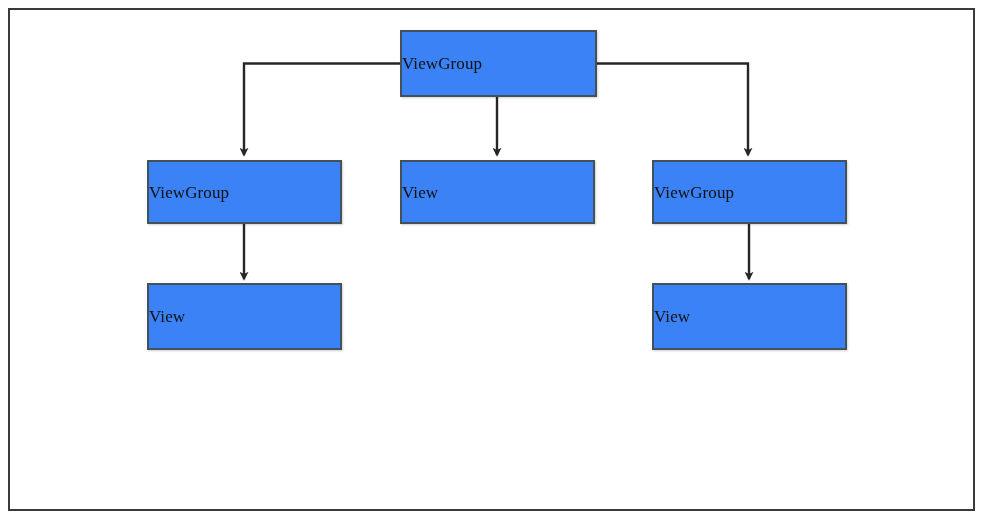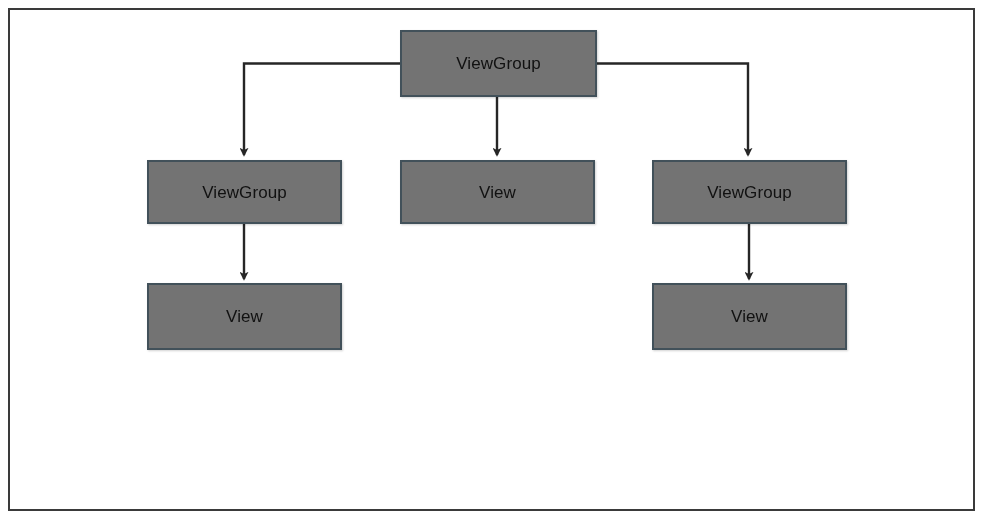--- a/index.html
+++ b/index.html
@@ -32,27 +32,26 @@
     position: absolute;
     left: 0;
     top: 0;
     width: 988px;
     height: 527px;
   }
   .node {
     position: absolute;
     box-sizing: border-box;
     border: 2px solid #42515a;
-    background: #737373;
+    background: #3b82f6;
     display: flex;
     align-items: center;
-    justify-content: center;
     color: #111111;
     font-size: 17px;
-    font-family: Liberation Sans, sans-serif;
+    font-family: Liberation Serif, serif;
     letter-spacing: 0.1px;
     box-shadow: 1px 1px 2px rgba(0,0,0,0.18);
   }
   .node-label {
     line-height: 1;
     white-space: nowrap;
   }
 </style>
 </head>
 <body>

